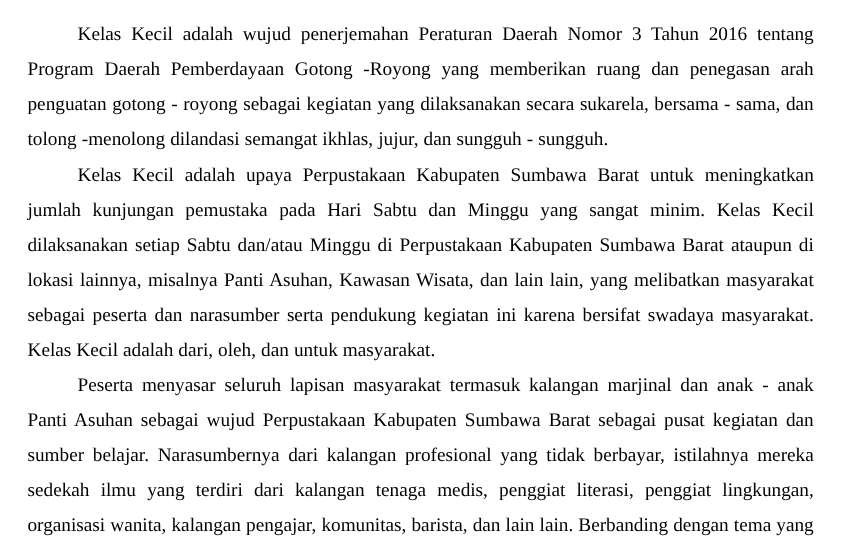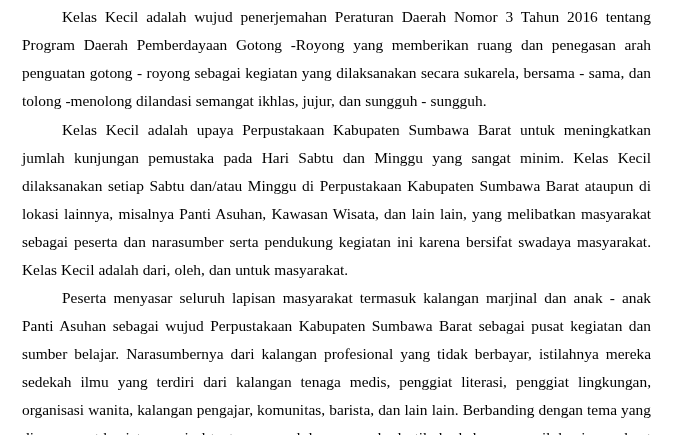--- a/index.html
+++ b/index.html
@@ -11,21 +11,21 @@
     height: 435px;
     background: #ffffff;
     font-family: "Liberation Serif", serif;
     color: #000000;
     overflow: hidden;
   }
   .page {
     box-sizing: border-box;
     width: 689px;
     height: 435px;
-    padding: 3px 38px 0 22px;
+    padding: 14px 38px 0 22px;
   }
   .para {
     font-size: 15.4px;
     line-height: 1.82;
     text-align: justify;
     text-justify: inter-word;
     text-indent: 40px;
     margin: 0 0 0.5px 0;
     word-spacing: 0.2px;
   }

